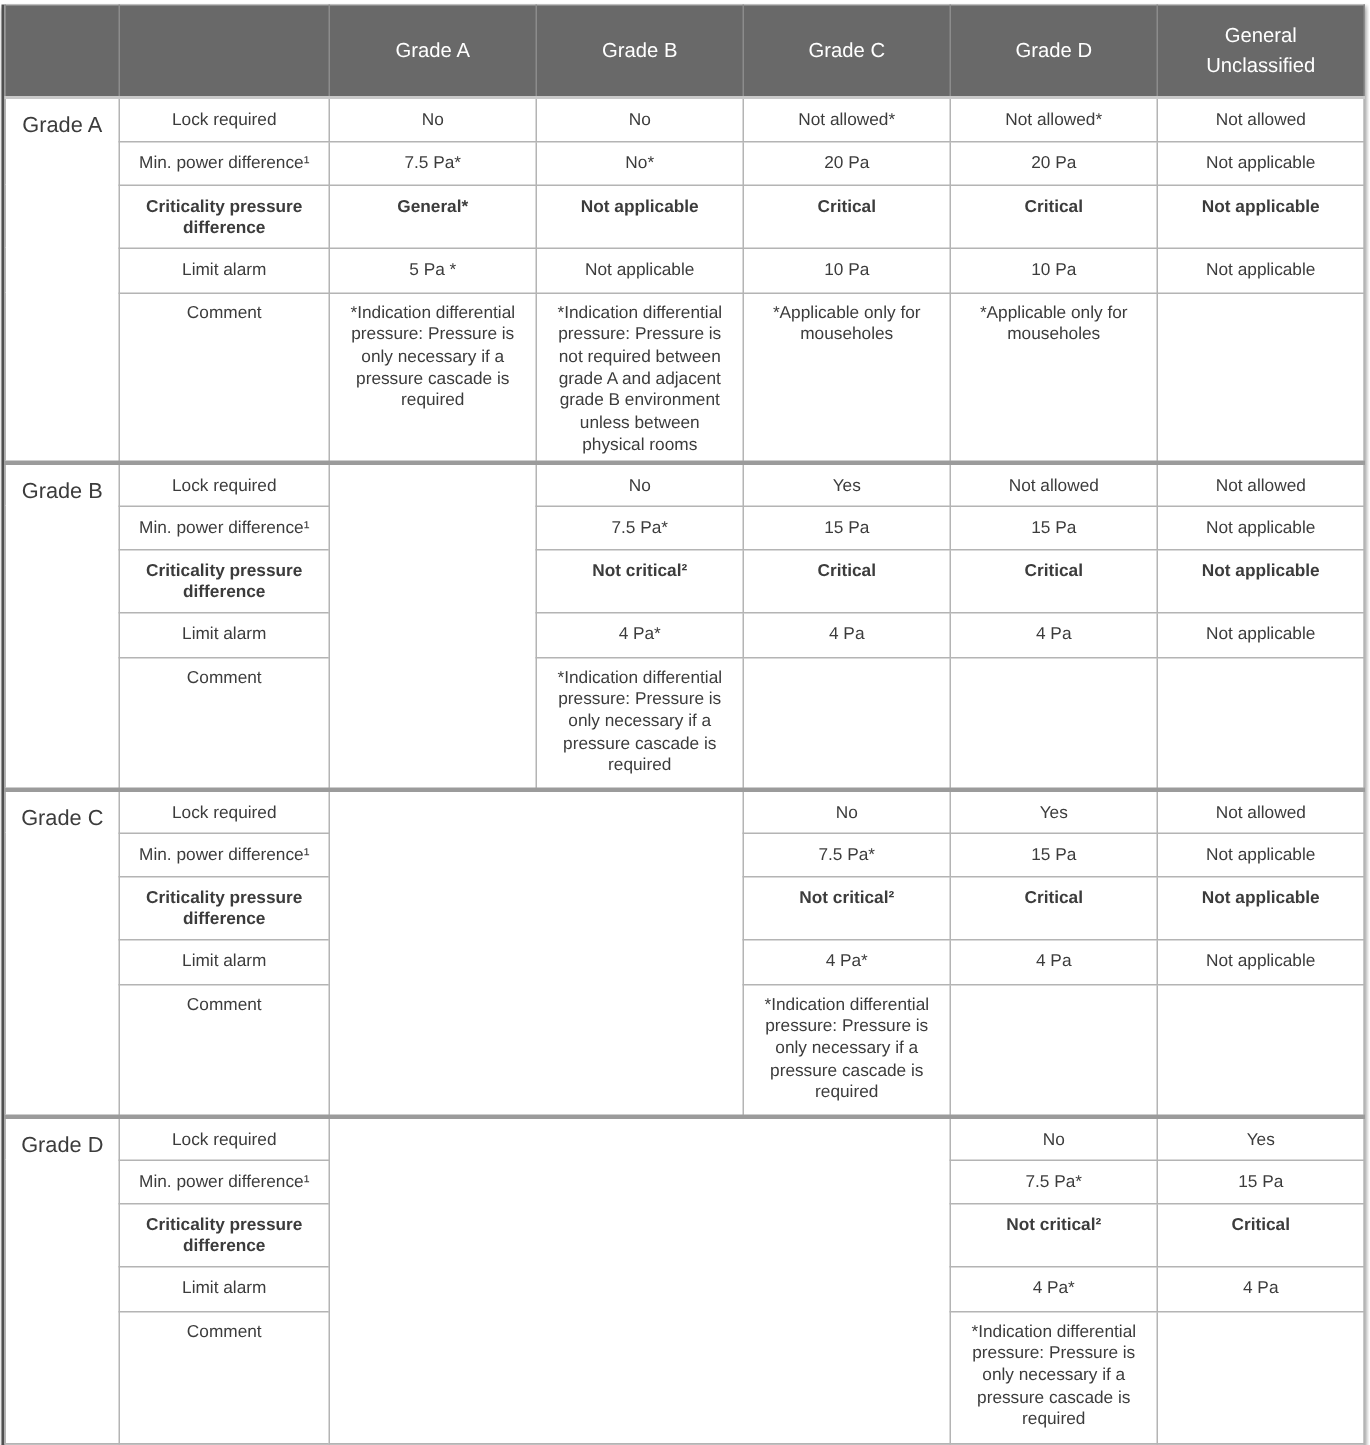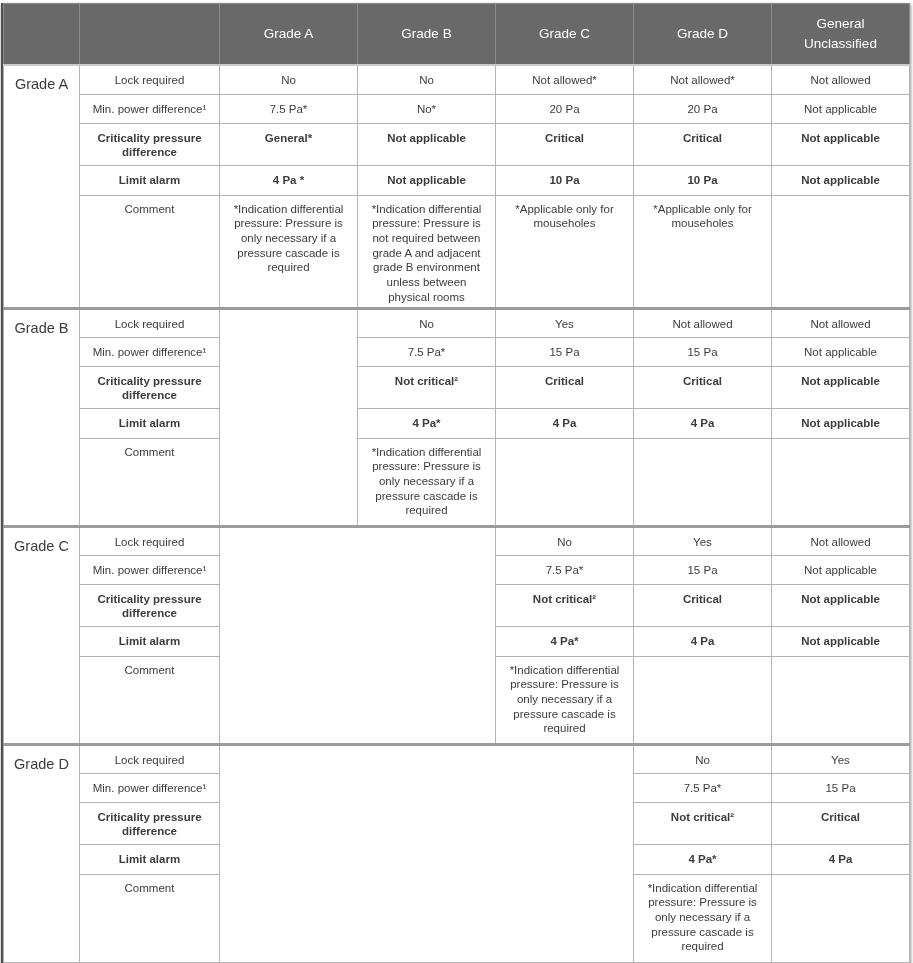--- a/index.html
+++ b/index.html
@@ -54,21 +54,21 @@
     font-size: 14.5px;
     padding-top: 9px;
     vertical-align: top;
     text-align: center;
   }
   td.empty-merge { padding: 0; }
 
   tr.r-lock    { height: 29px; }
   tr.r-min     { height: 29px; }
   tr.r-crit    { height: 42px; font-weight: bold; }
-  tr.r-limit   { height: 30px; font-weight: bold; }
+  tr.r-limit   { height: 30px; }
   tr.r-comment     { height: 88px; }
   tr.r-comment-a   { height: 108px; }
   tr.r-comment td  { padding: 6px 8px 2px 8px; }
   tr.r-comment-a td{ padding: 6px 8px 2px 8px; }
 </style>
 </head>
 <body>
 
 <div class="table-wrap">
 <table>
@@ -115,21 +115,21 @@
     <tr class="r-crit">
       <td>Criticality pressure difference</td>
       <td>General*</td>
       <td>Not applicable</td>
       <td>Critical</td>
       <td>Critical</td>
       <td>Not applicable</td>
     </tr>
     <tr class="r-limit">
       <td>Limit alarm</td>
-      <td>4 Pa *</td>
+      <td>5 Pa *</td>
       <td>Not applicable</td>
       <td>10 Pa</td>
       <td>10 Pa</td>
       <td>Not applicable</td>
     </tr>
     <tr class="r-comment-a">
       <td>Comment</td>
       <td>*Indication differential pressure: Pressure is only necessary if a pressure cascade is required</td>
       <td>*Indication differential pressure: Pressure is not required between grade A and adjacent grade B environment unless between physical rooms</td>
       <td>*Applicable only for mouseholes</td>

